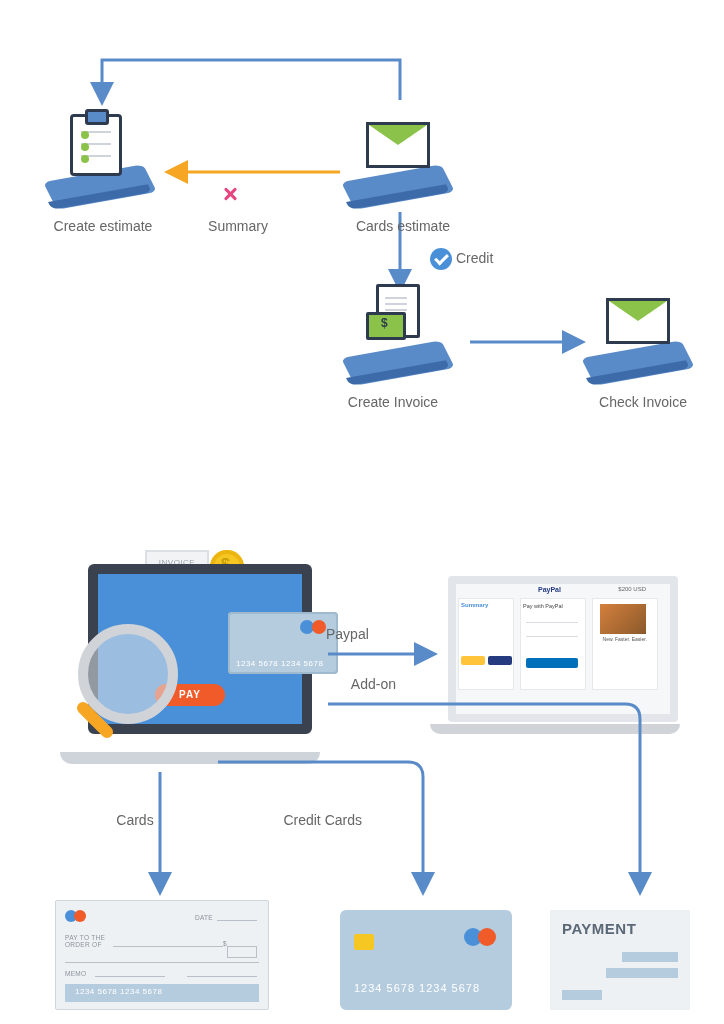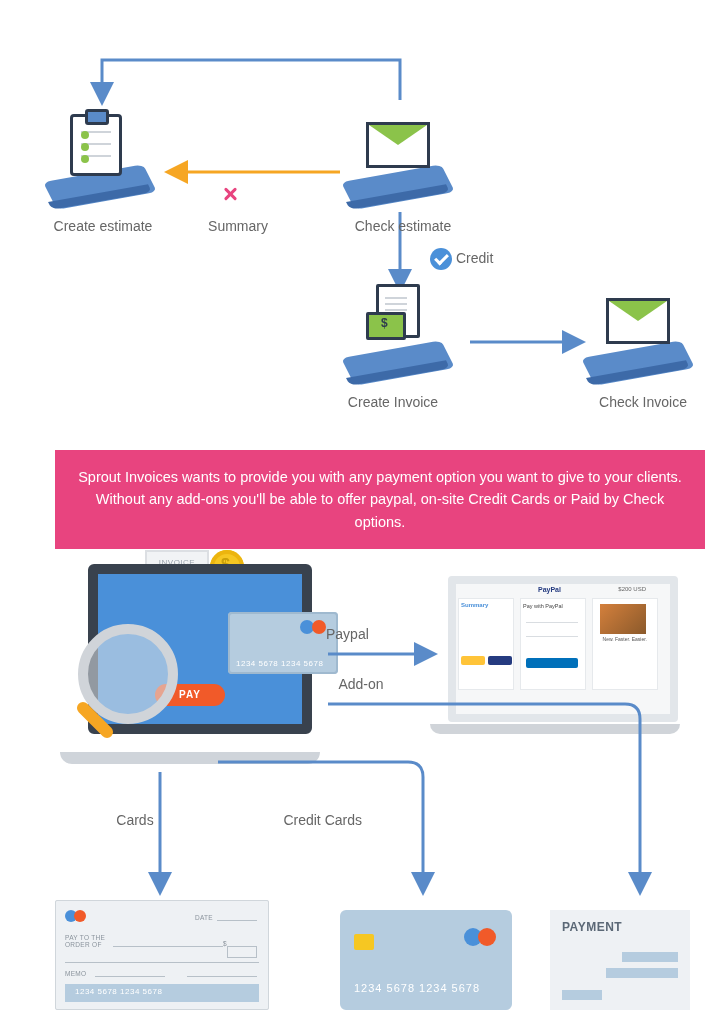--- a/index.html
+++ b/index.html
@@ -64,21 +64,21 @@
   .check .t{position:absolute;font-size:6.5px;color:#8a939c;letter-spacing:.3px}
   .check .ln{position:absolute;height:1px;background:#b7c0c8}
   .check .strip{position:absolute;left:10px;bottom:8px;width:194px;height:18px;background:#b5ccdf}
   .check .strip .n{position:absolute;left:10px;top:3px;font-size:8px;color:#fff;letter-spacing:.5px}
   .cc{position:absolute;left:340px;top:898px;width:172px;height:100px;background:#b5ccdf;border-radius:6px}
   .cc .chip{position:absolute;left:14px;top:24px;width:20px;height:16px;background:#f6c722;border-radius:2px}
   .cc .d1{position:absolute;right:30px;top:18px;width:18px;height:18px;background:#4a90d9;border-radius:50%}
   .cc .d2{position:absolute;right:16px;top:18px;width:18px;height:18px;background:#f15a29;border-radius:50%}
   .cc .num{position:absolute;left:14px;bottom:16px;color:#fff;font-size:11px;letter-spacing:1px}
   .receipt2{position:absolute;left:550px;top:898px;width:140px;height:100px;background:#eef1f4}
-  .receipt2 .hdr{position:absolute;left:12px;top:10px;font-size:12px;color:#5b6876;font-weight:600;letter-spacing:.5px}
+  .receipt2 .hdr{position:absolute;left:12px;top:10px;font-size:15px;color:#5b6876;font-weight:600;letter-spacing:.5px}
   .receipt2 .bar{position:absolute;background:#b5ccdf;height:10px;right:12px}
   .approve{position:absolute;width:22px;height:22px;background:#4a90d9;border-radius:50%}
   .approve::after{content:"";position:absolute;left:5px;top:6px;width:10px;height:5px;border-left:3px solid #fff;border-bottom:3px solid #fff;transform:rotate(-45deg)}
   .decline{position:absolute;width:16px;height:16px}
   .decline::before,.decline::after{content:"";position:absolute;left:7px;top:0;width:3px;height:16px;background:#e8447f;border-radius:2px}
   .decline::before{transform:rotate(45deg)}.decline::after{transform:rotate(-45deg)}
 </style>
 </head>
 <body>
 
@@ -125,21 +125,21 @@
   <div class="iso" style="left:348px;top:120px">
     <div class="top"></div>
       <div class="side"></div>
     <div class="icon" style="left:18px;top:-10px">
       <div class="env">
           <div class="flapb"></div>
           <div class="flap"></div>
         </div>
     </div>
   </div>
-  <div class="lbl" style="left:348px;top:206px;width:110px">Check estimate</div>
+  <div class="lbl" style="left:348px;top:206px;width:110px">Cards estimate</div>
 
   <div class="decline" style="left:222px;top:174px"></div>
   <div class="lbl" style="left:198px;top:206px;width:80px">Summary</div>
 
   <div class="approve" style="left:430px;top:236px"></div>
   <div class="lbl" style="left:456px;top:238px;width:70px;text-align:left">Credit</div>
 
   <div class="iso" style="left:348px;top:296px">
     <div class="top"></div>
       <div class="side"></div>
@@ -157,21 +157,20 @@
       <div class="side"></div>
     <div class="icon" style="left:18px;top:-10px">
       <div class="env">
           <div class="flapb"></div>
           <div class="flap"></div>
         </div>
     </div>
   </div>
   <div class="lbl" style="left:578px;top:382px;width:130px">Check Invoice</div>
 
-  <div class="banner">Sprout Invoices wants to provide you with any payment option you want to give to your clients. Without any add-ons you'll be able to offer paypal, on-site Credit Cards or Paid by Check options.</div>
 
   <div class="circle"></div>
 
   <div class="laptopA">
     <div class="receipt">
         <div class="t">INVOICE</div>
       </div>
     <div class="coin1"></div>
     <div class="coin2"></div>
     <div class="screen"></div>
@@ -215,21 +214,21 @@
     <line x1="328" y1="642" x2="432" y2="642" stroke="#5a8bc9" stroke-width="3" marker-end="url(#ab2)"></line>
 
     <path d="M328 692 L625 692 Q640 692 640 707 L640 878" fill="none" stroke="#5a8bc9" stroke-width="3" marker-end="url(#ab2)"></path>
 
     <path d="M218 750 L408 750 Q423 750 423 765 L423 878" fill="none" stroke="#5a8bc9" stroke-width="3" marker-end="url(#ab2)"></path>
 
     <path d="M160 760 L160 878" fill="none" stroke="#5a8bc9" stroke-width="3" marker-end="url(#ab2)"></path>
   </svg>
 
   <div class="lbl" style="left:326px;top:614px;width:70px;text-align:left">Paypal</div>
-  <div class="lbl" style="left:326px;top:664px;width:70px;text-align:center">Add-on</div>
+  <div class="lbl" style="left:326px;top:664px;width:70px;text-align:right">Add-on</div>
   <div class="lbl" style="left:100px;top:800px;width:70px">Cards</div>
   <div class="lbl" style="left:252px;top:800px;width:110px;text-align:right">Credit Cards</div>
 
   <div class="check">
     <div class="d1"></div>
       <div class="d2"></div>
     <div class="t" style="right:56px;top:14px">DATE</div>
     <div class="ln" style="right:12px;top:20px;width:40px"></div>
     <div class="t" style="left:10px;top:34px;white-space:pre">PAY TO THE
 ORDER OF</div>

